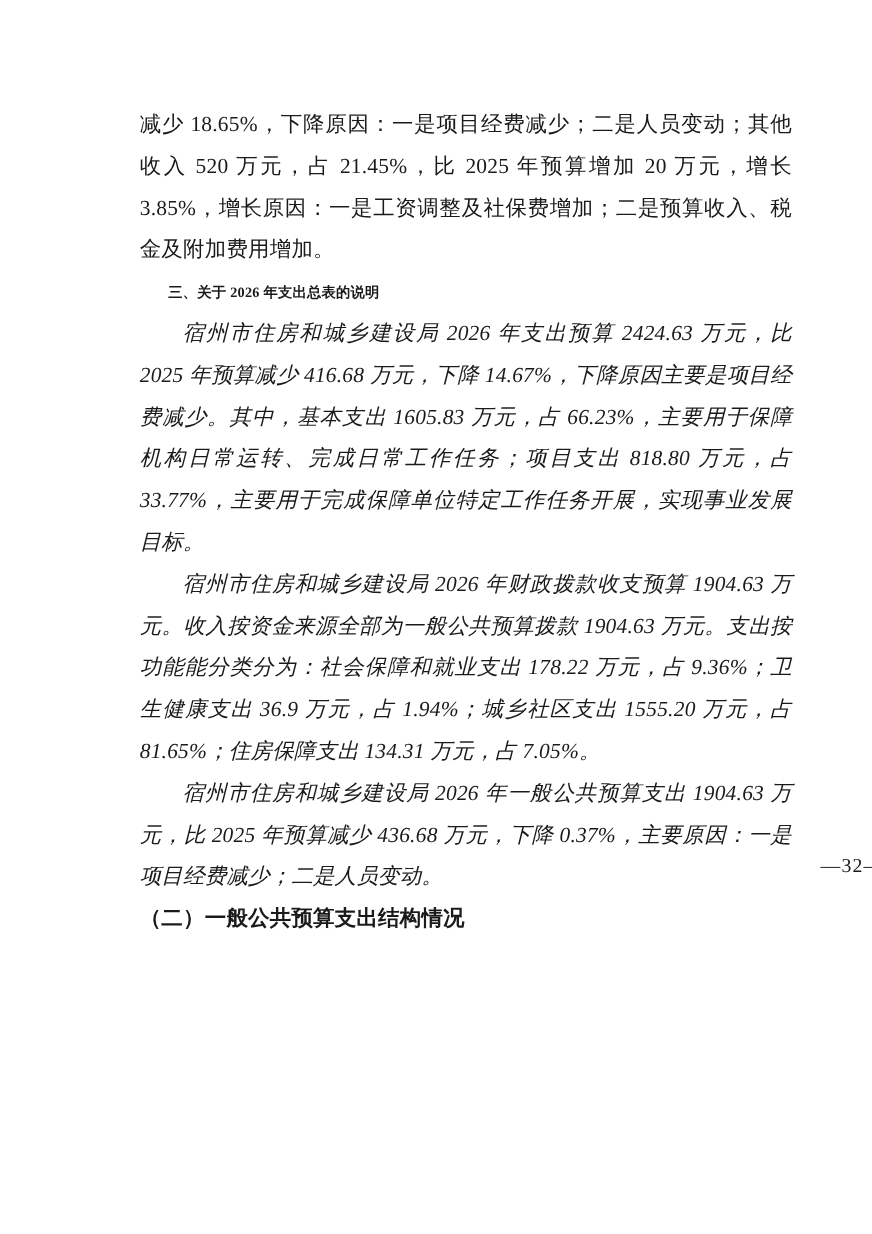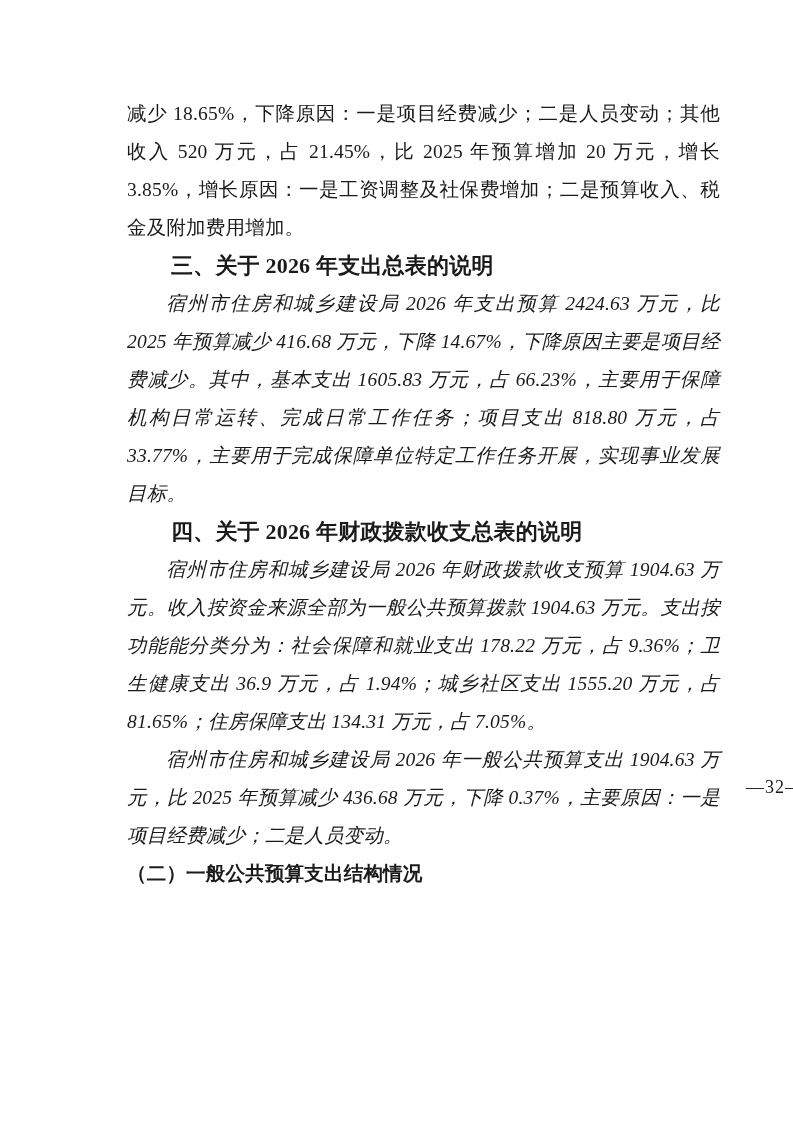--- a/index.html
+++ b/index.html
@@ -35,21 +35,21 @@
   p {
     margin: 0;
   }
   .indent {
     text-indent: 2em;
     font-style: italic;
   }
   .heading {
     font-weight: bold;
     text-indent: 2em;
-    font-size: 22px;
+    font-size: 13px;
     line-height: 38px;
   }
   .subheading {
     font-weight: bold;
     font-size: 19.5px;
     line-height: 38px;
   }
   .footer {
     position: absolute;
     left: 0;
@@ -67,21 +67,20 @@
 <div class="page">
 
   <div class="body-text">
 
     <p class="">减少 18.65%，下降原因：一是项目经费减少；二是人员变动；其他收入 520 万元，占 21.45%，比 2025 年预算增加 20 万元，增长 3.85%，增长原因：一是工资调整及社保费增加；二是预算收入、税金及附加费用增加。</p>
 
     <p class="heading">三、关于 2026 年支出总表的说明</p>
 
     <p class="indent">宿州市住房和城乡建设局 2026 年支出预算 2424.63 万元，比 2025 年预算减少 416.68 万元，下降 14.67%，下降原因主要是项目经费减少。其中，基本支出 1605.83 万元，占 66.23%，主要用于保障机构日常运转、完成日常工作任务；项目支出 818.80 万元，占 33.77%，主要用于完成保障单位特定工作任务开展，实现事业发展目标。</p>
 
-    <p class="heading">四、关于 2026 年财政拨款收支总表的说明</p>
 
     <p class="indent">宿州市住房和城乡建设局 2026 年财政拨款收支预算 1904.63 万元。收入按资金来源全部为一般公共预算拨款 1904.63 万元。支出按功能能分类分为：社会保障和就业支出 178.22 万元，占 9.36%；卫生健康支出 36.9 万元，占 1.94%；城乡社区支出 1555.20 万元，占 81.65%；住房保障支出 134.31 万元，占 7.05%。</p>
 
 
 
     <p class="indent">宿州市住房和城乡建设局 2026 年一般公共预算支出 1904.63 万元，比 2025 年预算减少 436.68 万元，下降 0.37%，主要原因：一是项目经费减少；二是人员变动。</p>
 
     <p class="subheading">（二）一般公共预算支出结构情况</p>
 
 

